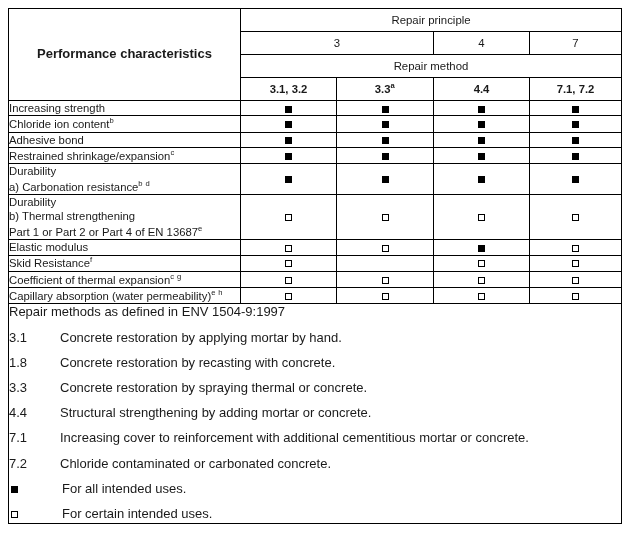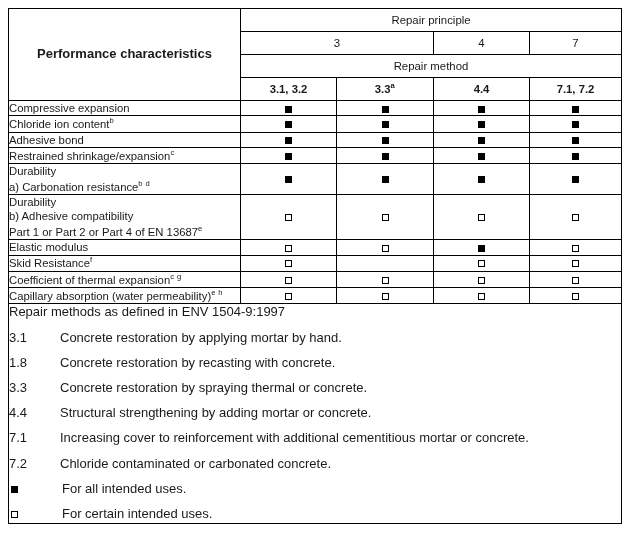--- a/index.html
+++ b/index.html
@@ -151,21 +151,21 @@
         <th class="hdr-sub">
           <span>4.4</span><span class="sup"></span>
         </th>
         <th class="hdr-sub">
           <span>7.1, 7.2</span><span class="sup"></span>
         </th>
       </tr>
     </thead>
     <tbody id="table-body">
         <tr>
-          <td class="charac"><span class="ln"><span>Compressive expansion</span></span></td>
+          <td class="charac"><span class="ln"><span>Increasing strength</span></span></td>
           <td class="mark"><span class="glyph-filled"></span></td>
           <td class="mark"><span class="glyph-filled"></span></td>
           <td class="mark"><span class="glyph-filled"></span></td>
           <td class="mark"><span class="glyph-filled"></span></td>
         </tr>
         <tr>
           <td class="charac"><span class="ln"><span>Chloride ion content</span><span class="sup">b</span></span></td>
           <td class="mark"><span class="glyph-filled"></span></td>
           <td class="mark"><span class="glyph-filled"></span></td>
           <td class="mark"><span class="glyph-filled"></span></td>
@@ -191,21 +191,21 @@
             <span class="ln"><span>a)     Carbonation resistance</span><span class="sup">b d</span></span>
           </td>
           <td class="mark"><span class="glyph-filled"></span></td>
           <td class="mark"><span class="glyph-filled"></span></td>
           <td class="mark"><span class="glyph-filled"></span></td>
           <td class="mark"><span class="glyph-filled"></span></td>
         </tr>
         <tr>
           <td class="charac multi-line">
             <span class="ln"><span>Durability</span></span>
-            <span class="ln"><span>b)   Adhesive compatibility</span></span>
+            <span class="ln"><span>b)   Thermal strengthening</span></span>
             <span class="ln"><span>Part 1 or Part 2 or Part 4 of EN 13687</span><span class="sup">e</span></span>
           </td>
           <td class="mark"><span class="glyph-open"></span></td>
           <td class="mark"><span class="glyph-open"></span></td>
           <td class="mark"><span class="glyph-open"></span></td>
           <td class="mark"><span class="glyph-open"></span></td>
         </tr>
         <tr>
           <td class="charac"><span class="ln"><span>Elastic modulus</span></span></td>
           <td class="mark"><span class="glyph-open"></span></td>

